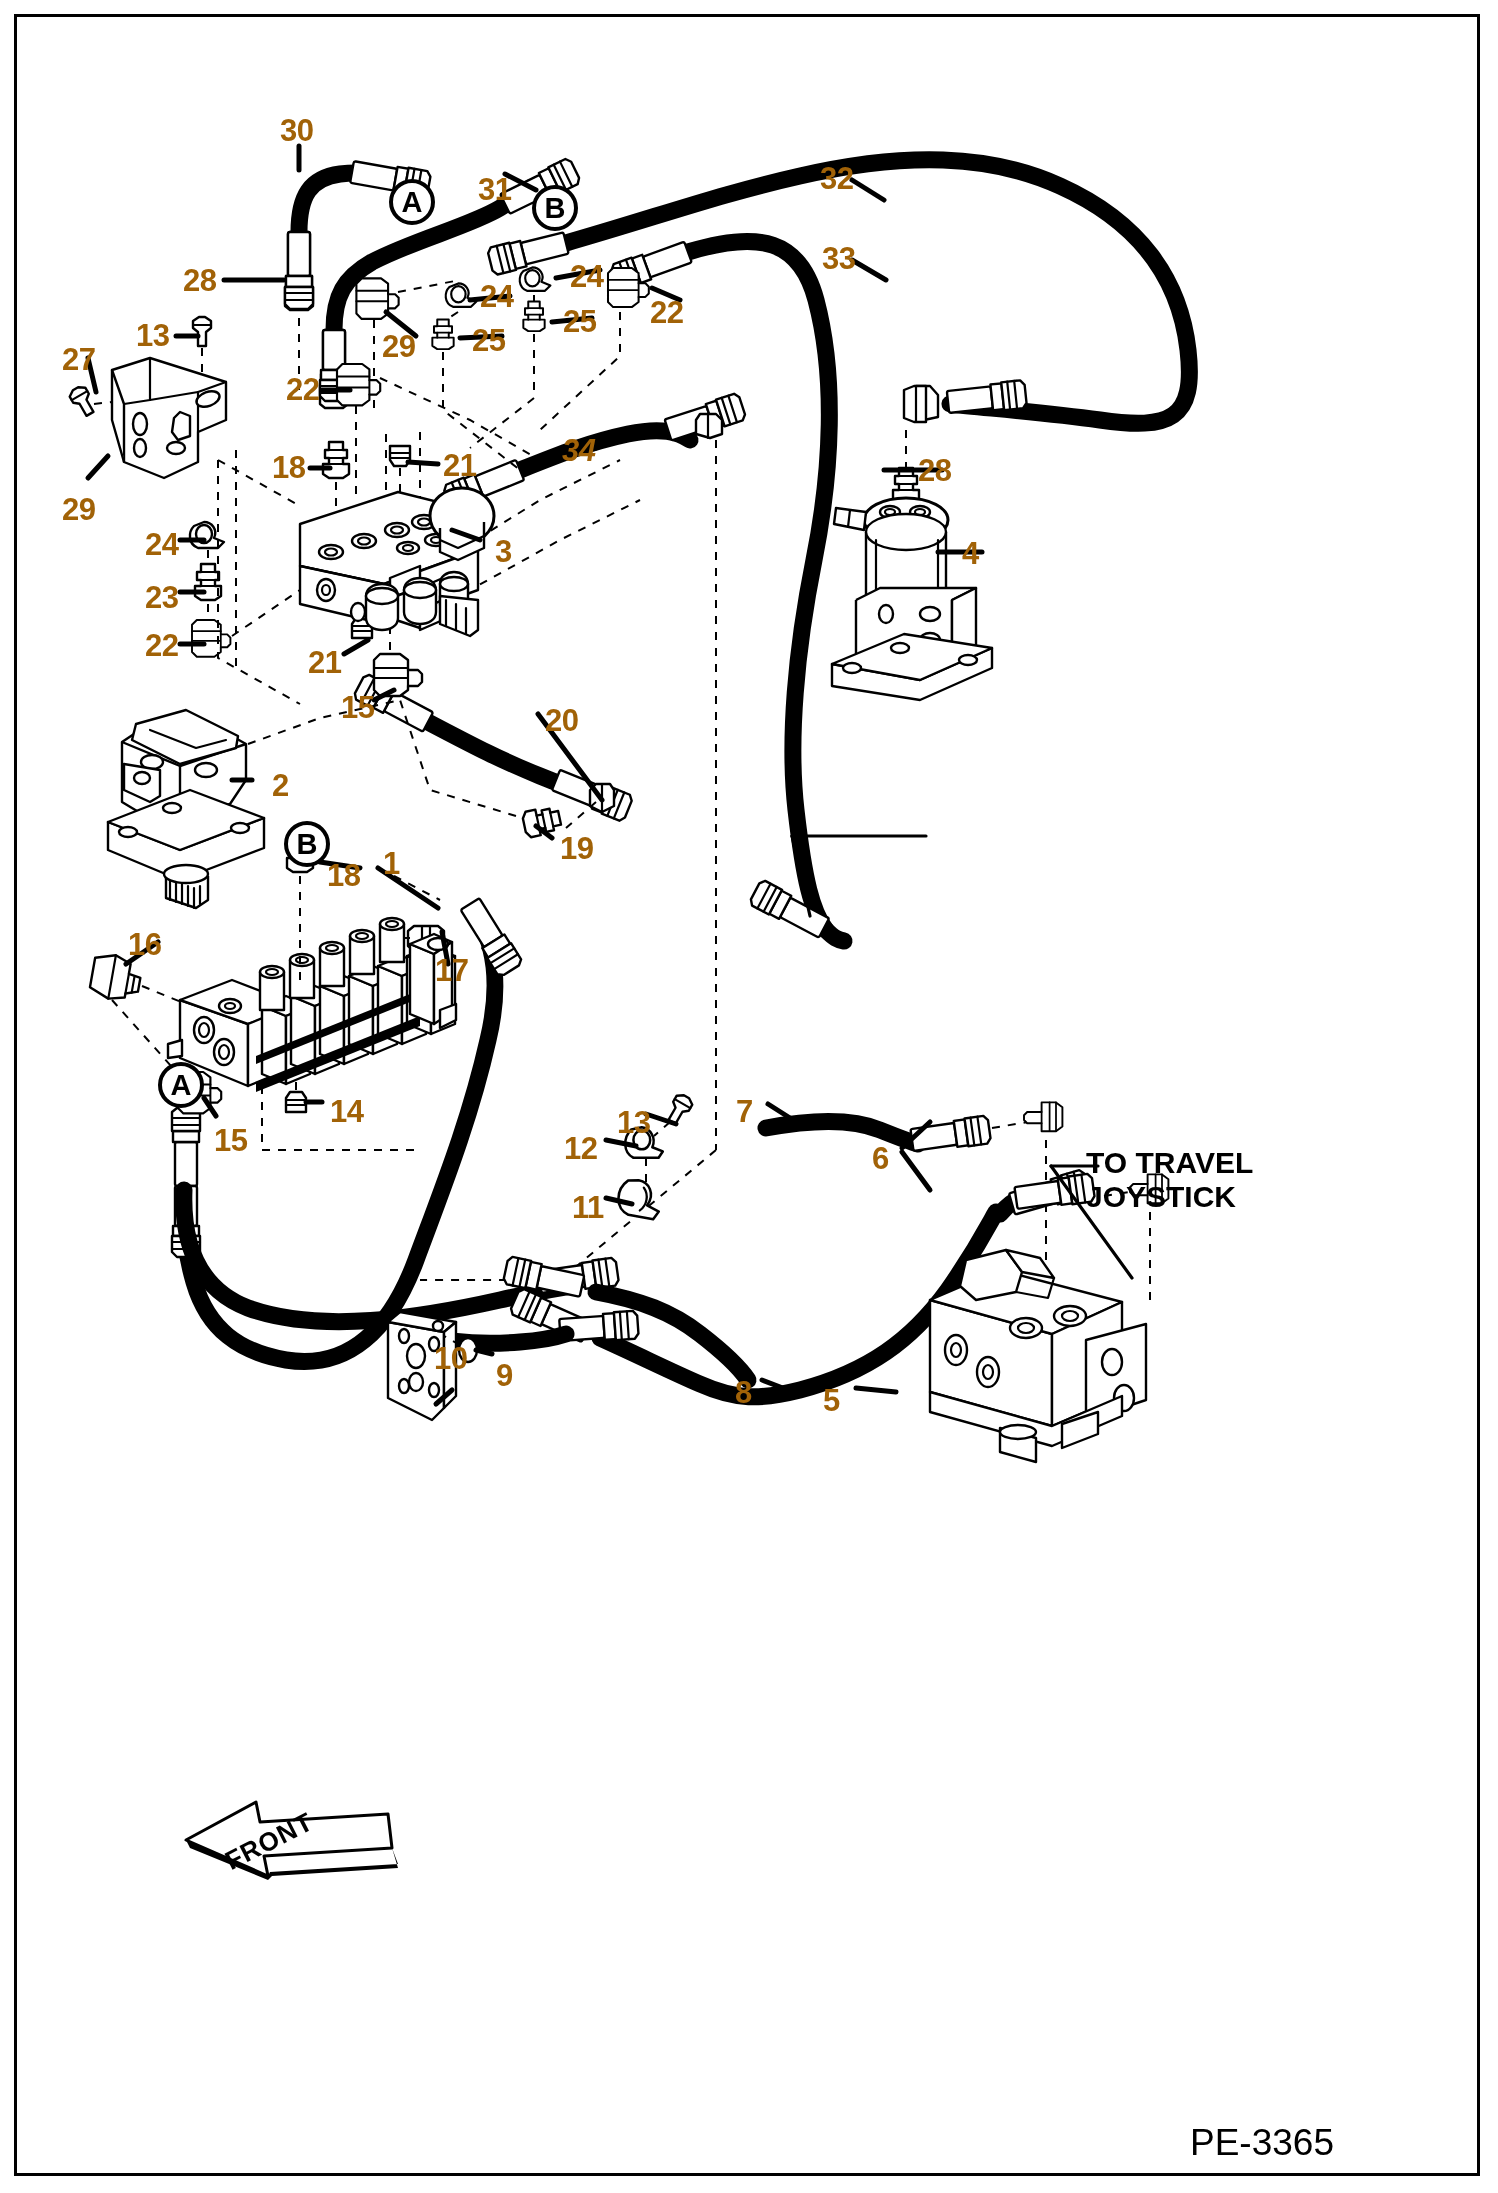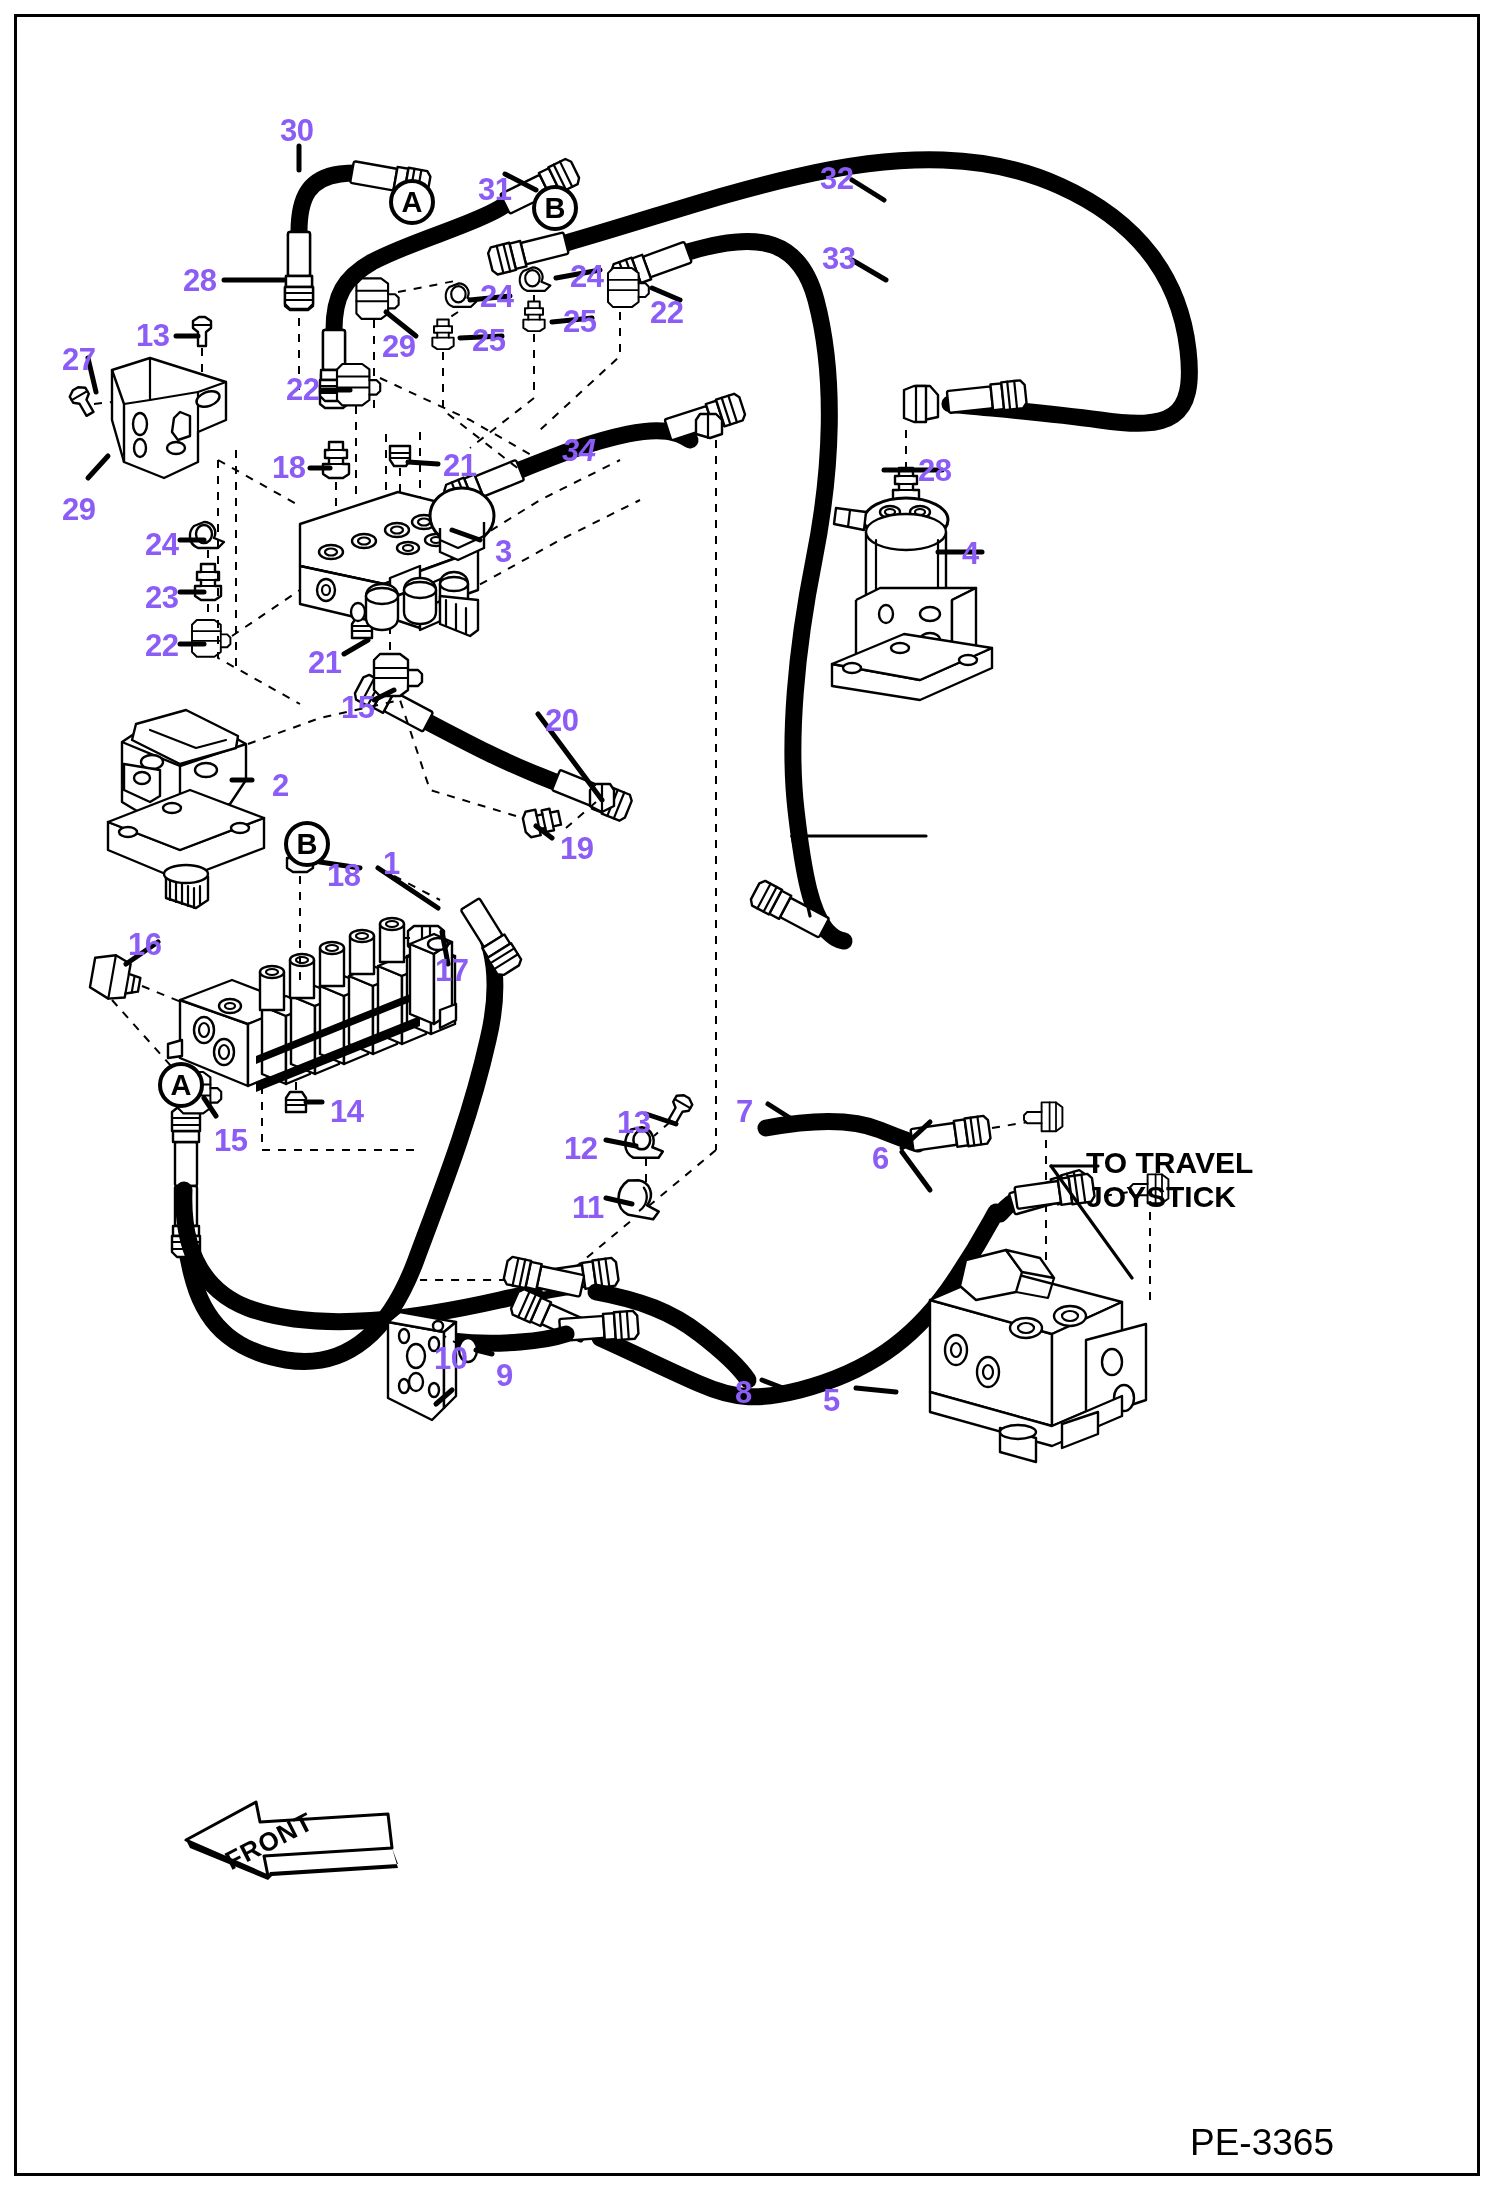--- a/index.html
+++ b/index.html
@@ -16,21 +16,21 @@
     width:1466px;height:2162px;
     border:3px solid #000;
     box-sizing:border-box;
   }
   .canvas{position:absolute;left:0;top:0;width:1498px;height:2193px;}
   .callout{
     position:absolute;
     font-family:"Liberation Sans", sans-serif;
     font-weight:bold;
     font-size:31px;
-    color:#8b5cf6;
+    color:#a16207;
     letter-spacing:-0.5px;
     line-height:1;
     white-space:nowrap;
     -webkit-user-select:none;
   }
   .note{
     position:absolute;
     font-family:"Liberation Sans", sans-serif;
     font-weight:bold;
     font-size:30px;

